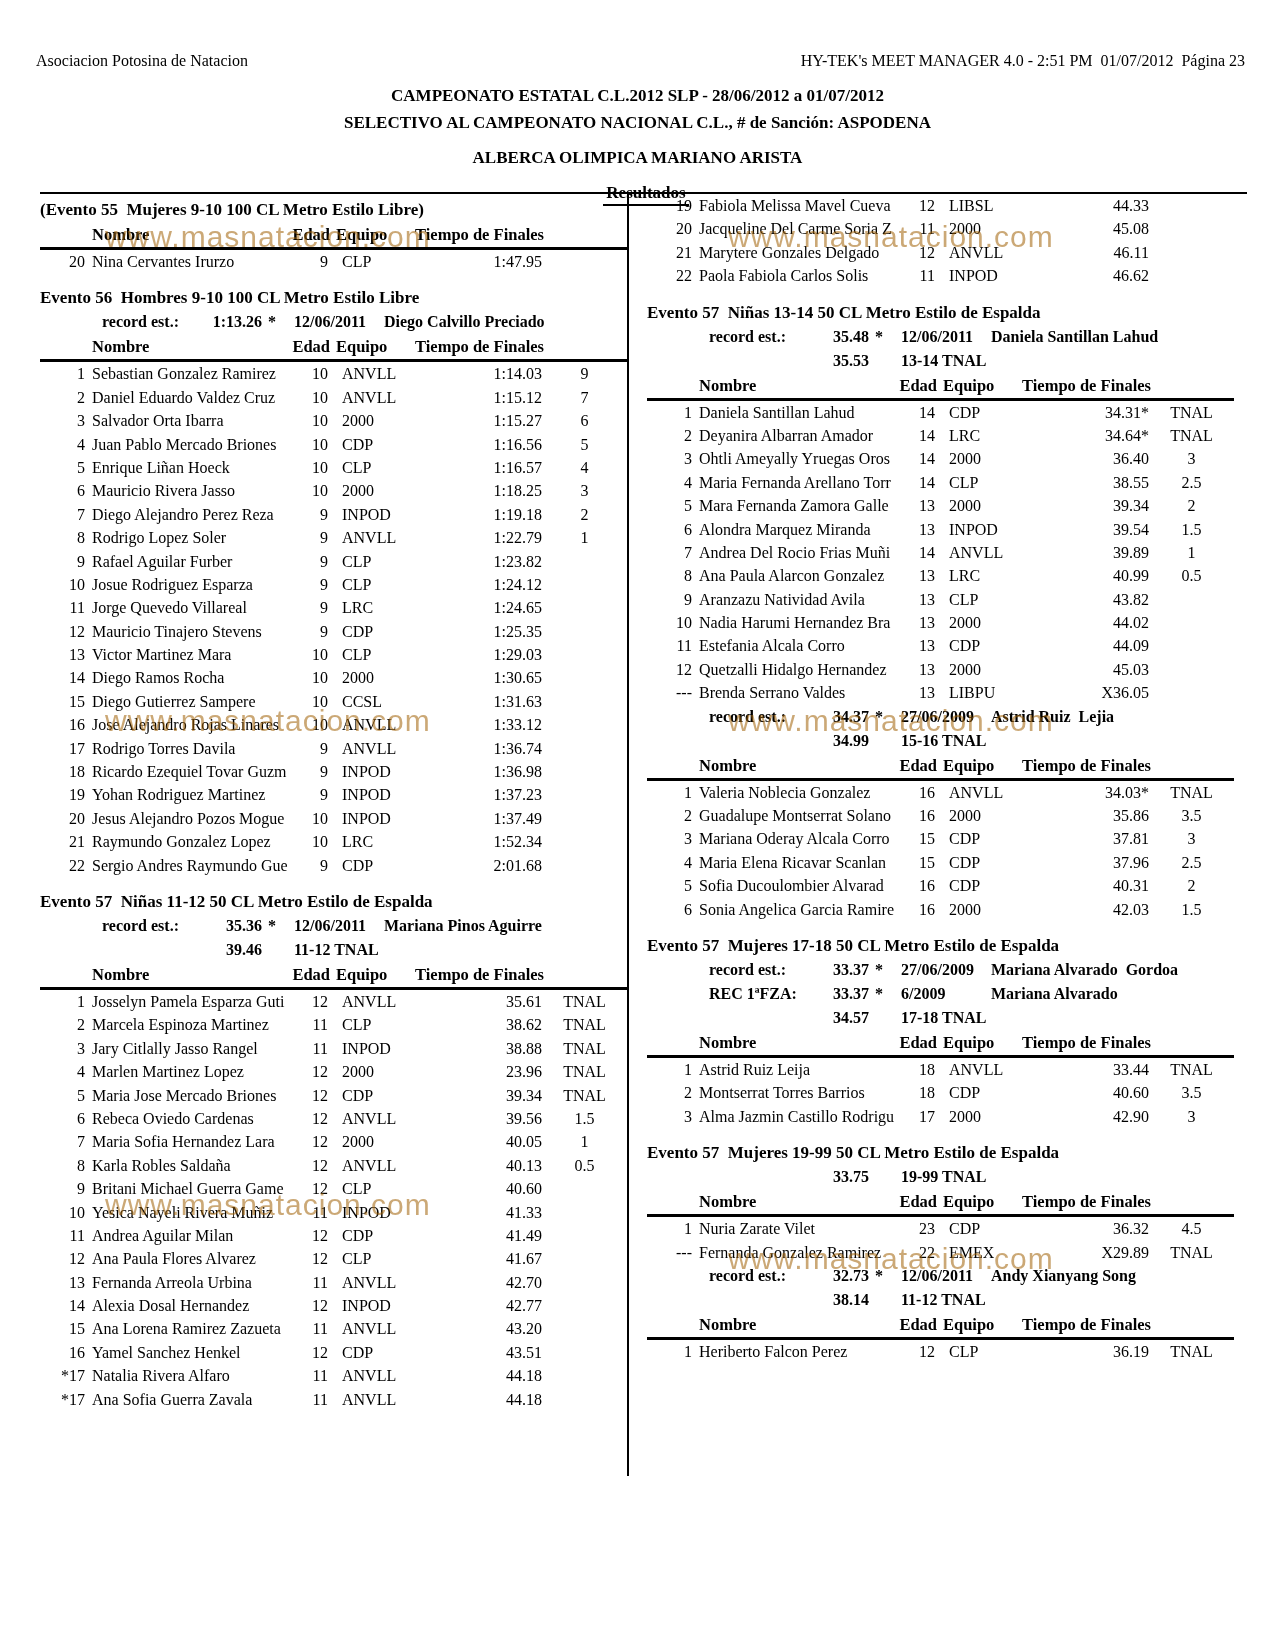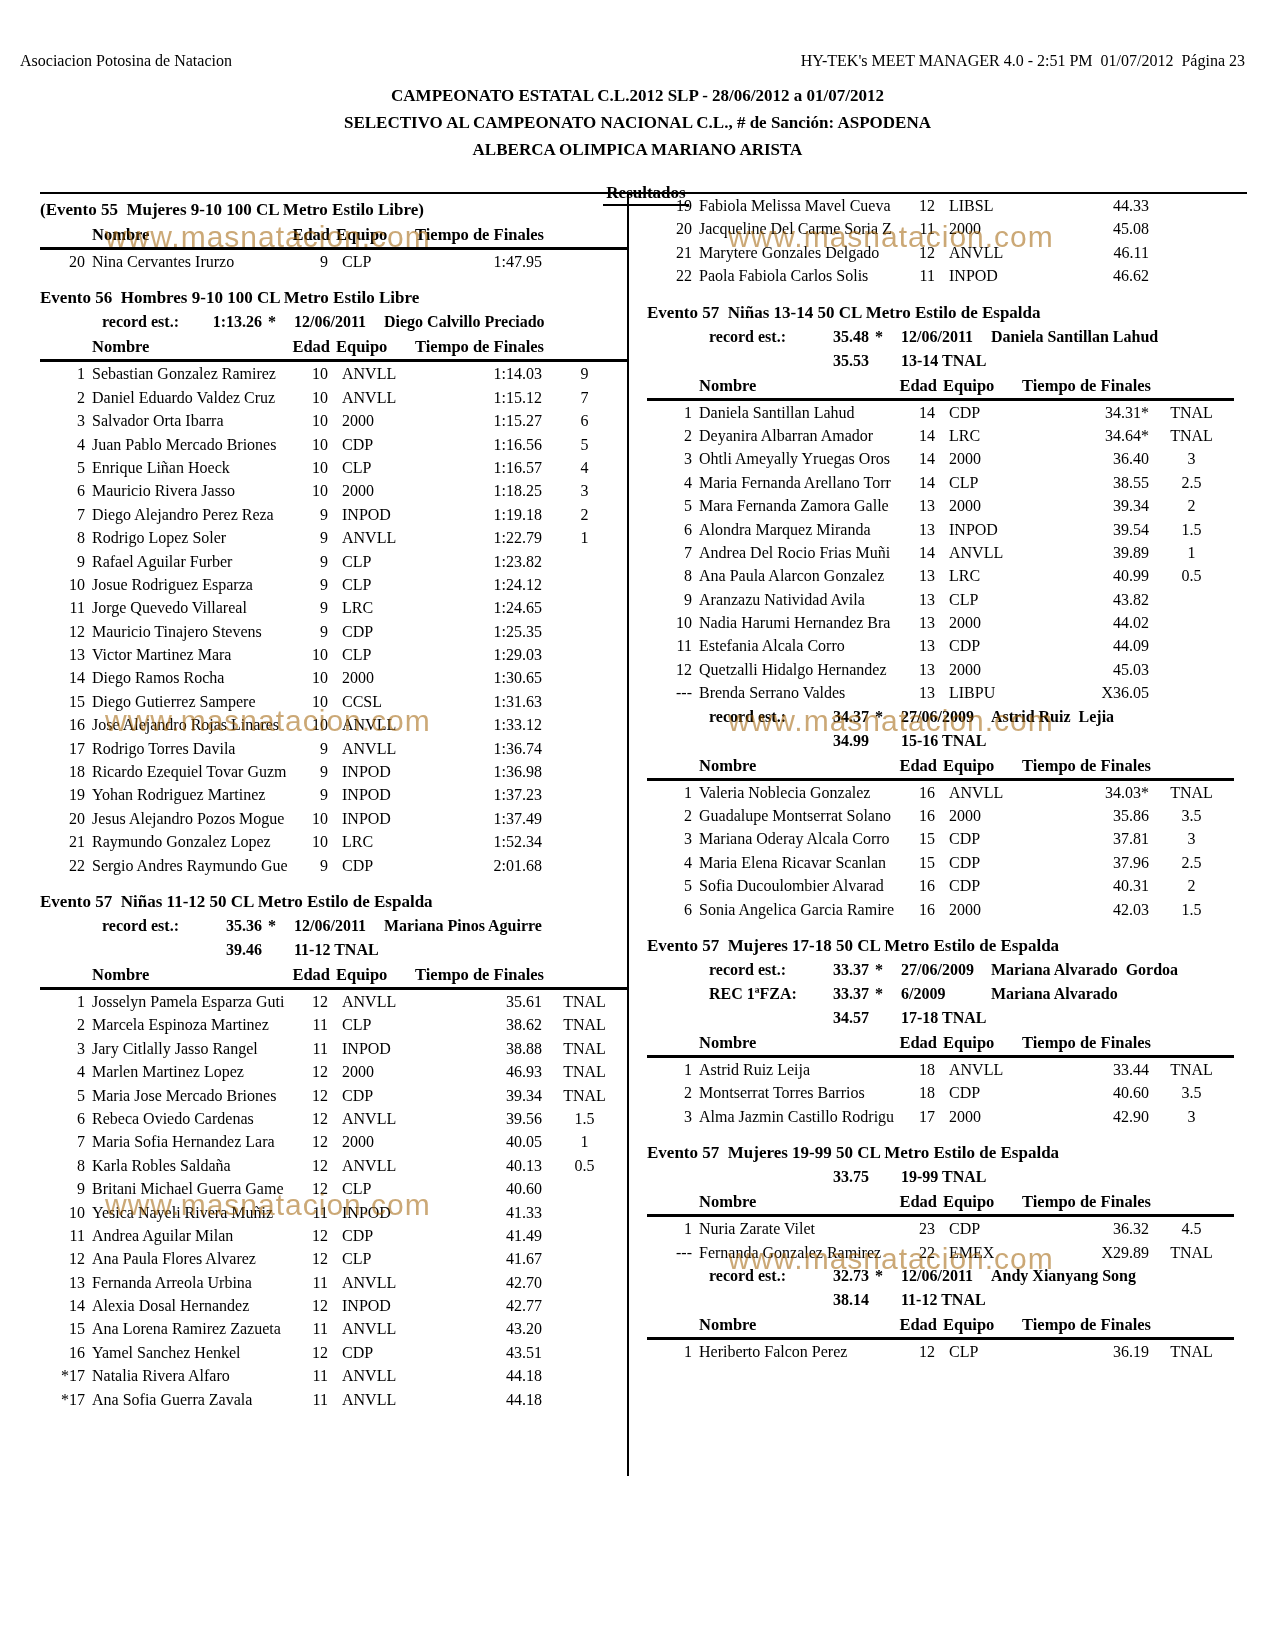--- a/index.html
+++ b/index.html
@@ -1,23 +1,23 @@
 <!DOCTYPE html>
 <html><head>
 <meta charset="utf-8">
 <style>
   html,body{margin:0;padding:0;background:#ffffff;}
   body{width:1275px;height:1650px;position:relative;font-family:"Liberation Serif",serif;color:#000;overflow:hidden;}
   .page{position:absolute;inset:0;background:#fff;}
 
-  .topbar{position:absolute;top:52px;left:20px;right:30px;display:flex;justify-content:space-between;font-size:16px;white-space:pre;}
+  .topbar{position:absolute;top:52px;left:36px;right:30px;display:flex;justify-content:space-between;font-size:16px;white-space:pre;}
   .ctitle{position:absolute;left:0;width:100%;text-align:center;font-weight:bold;font-size:17px;white-space:pre;}
   #title1{top:86px;}
   #title2{top:113px;}
-  #title3{top:140px;}
+  #title3{top:148px;}
   #resultsline{top:163px;}
   #resultsline span{display:inline-block;border-bottom:2px solid #000;padding:0 3px 1px 3px;}
 
   .cols{position:absolute;top:192px;left:40px;width:1207px;border-top:2px solid #000;display:flex;align-items:flex-start;font-family:Liberation Serif, serif;}
   .col-left{width:587px;}
   .divider{width:0;border-left:2px solid #000;height:1282px;}
   .col-right{margin-left:18px;width:587px;}
 
   .section{width:100%;}
   .event-title{font-weight:bold;font-size:17px;margin-top:13px;height:24px;line-height:24px;white-space:pre;overflow:hidden;}
@@ -316,21 +316,21 @@
             <span class="c-age">11</span>
             <span class="c-team">INPOD</span>
             <span class="c-time">38.88</span>
             <span class="c-pts">TNAL</span>
           </div>
           <div class="trow">
             <span class="c-place">4</span>
             <span class="c-name">Marlen Martinez Lopez</span>
             <span class="c-age">12</span>
             <span class="c-team">2000</span>
-            <span class="c-time">46.93</span>
+            <span class="c-time">23.96</span>
             <span class="c-pts">TNAL</span>
           </div>
           <div class="trow">
             <span class="c-place">5</span>
             <span class="c-name">Maria Jose Mercado Briones</span>
             <span class="c-age">12</span>
             <span class="c-team">CDP</span>
             <span class="c-time">39.34</span>
             <span class="c-pts">TNAL</span>
           </div>

